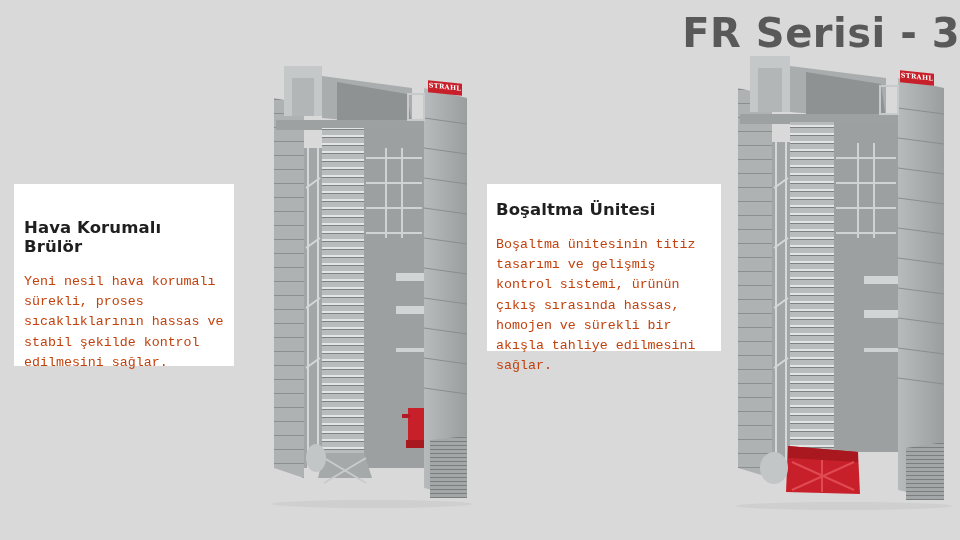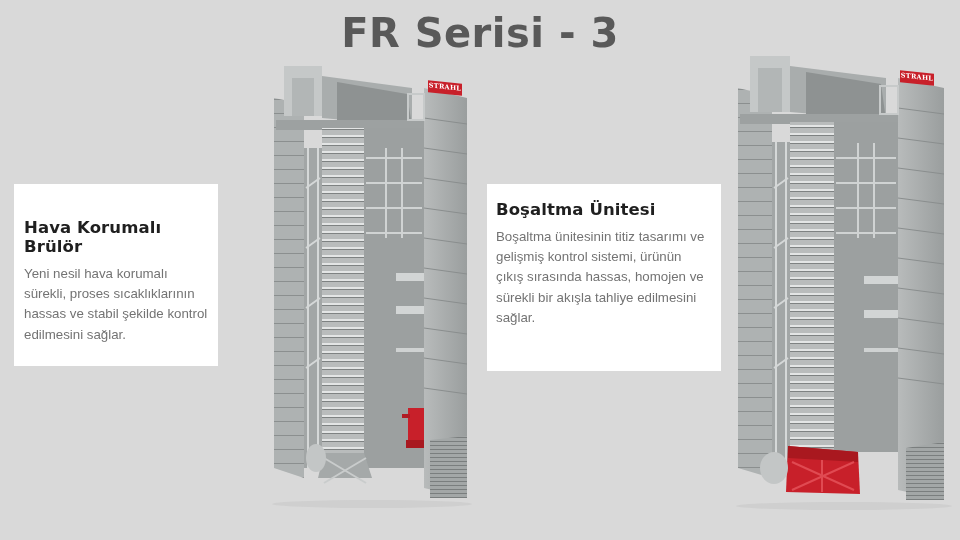--- a/index.html
+++ b/index.html
@@ -5,47 +5,47 @@
     * { box-sizing: border-box; margin: 0; padding: 0; }
     html, body { width: 960px; height: 540px; overflow: hidden; }
     body {
       background: #d9d9d9;
       font-family: "DejaVu Sans", sans-serif;
       position: relative;
     }
     .title {
       position: absolute;
       left: 0; right: 0; top: 10px;
-      text-align: center;
+      text-align: right;
       font-family: "DejaVu Sans", sans-serif;
       font-weight: bold;
       font-size: 40px;
       letter-spacing: 0.5px;
       color: #595959;
     }
     .card {
       position: absolute;
       background: #ffffff;
     }
     .card h2 {
       font-family: "DejaVu Sans", sans-serif;
       font-weight: bold;
       font-size: 16.5px;
       color: #1f1f1f;
       letter-spacing: 0.1px;
     }
     .card p {
-      font-family: Liberation Sans, sans-serif;
+      font-family: Liberation Mono, monospace;
       font-size: 13.3px;
       line-height: 20.2px;
-      color: #737373;
-      margin-top: 8px;
-    }
-    #card-left { left: 14px; top: 184px; width: 204px; height: 182px; padding: 34px 10px 0 10px; }
-    #card-right { left: 487px; top: 184px; width: 234px; height: 187px; padding: 16px 10px 0 9px; }
+      color: #c2410c;
+      margin-top: 16px;
+    }
+    #card-left { left: 14px; top: 184px; width: 220px; height: 182px; padding: 34px 10px 0 10px; }
+    #card-right { left: 487px; top: 184px; width: 234px; height: 167px; padding: 16px 10px 0 9px; }
 
     .machine { position: absolute; }
     #machine-left { left: 262px; top: 58px; width: 212px; height: 450px; }
     #machine-right { left: 726px; top: 48px; width: 230px; height: 462px; }
     .logo-badge {
       position: absolute;
       background: #c8202a;
       color: #fff;
       font-family: "DejaVu Serif", serif;
       font-weight: bold;

